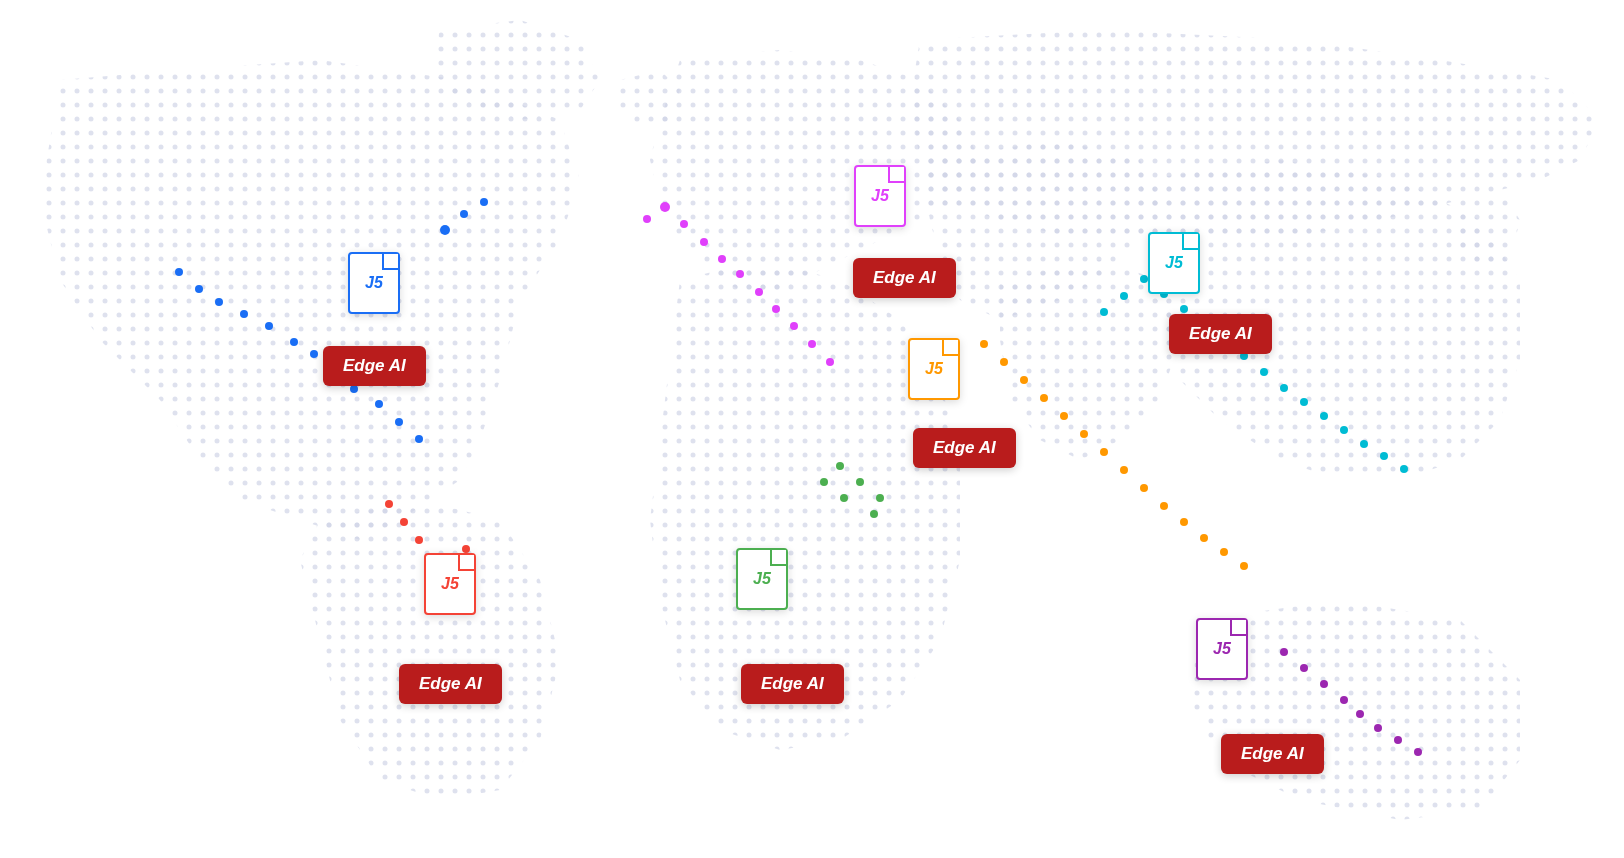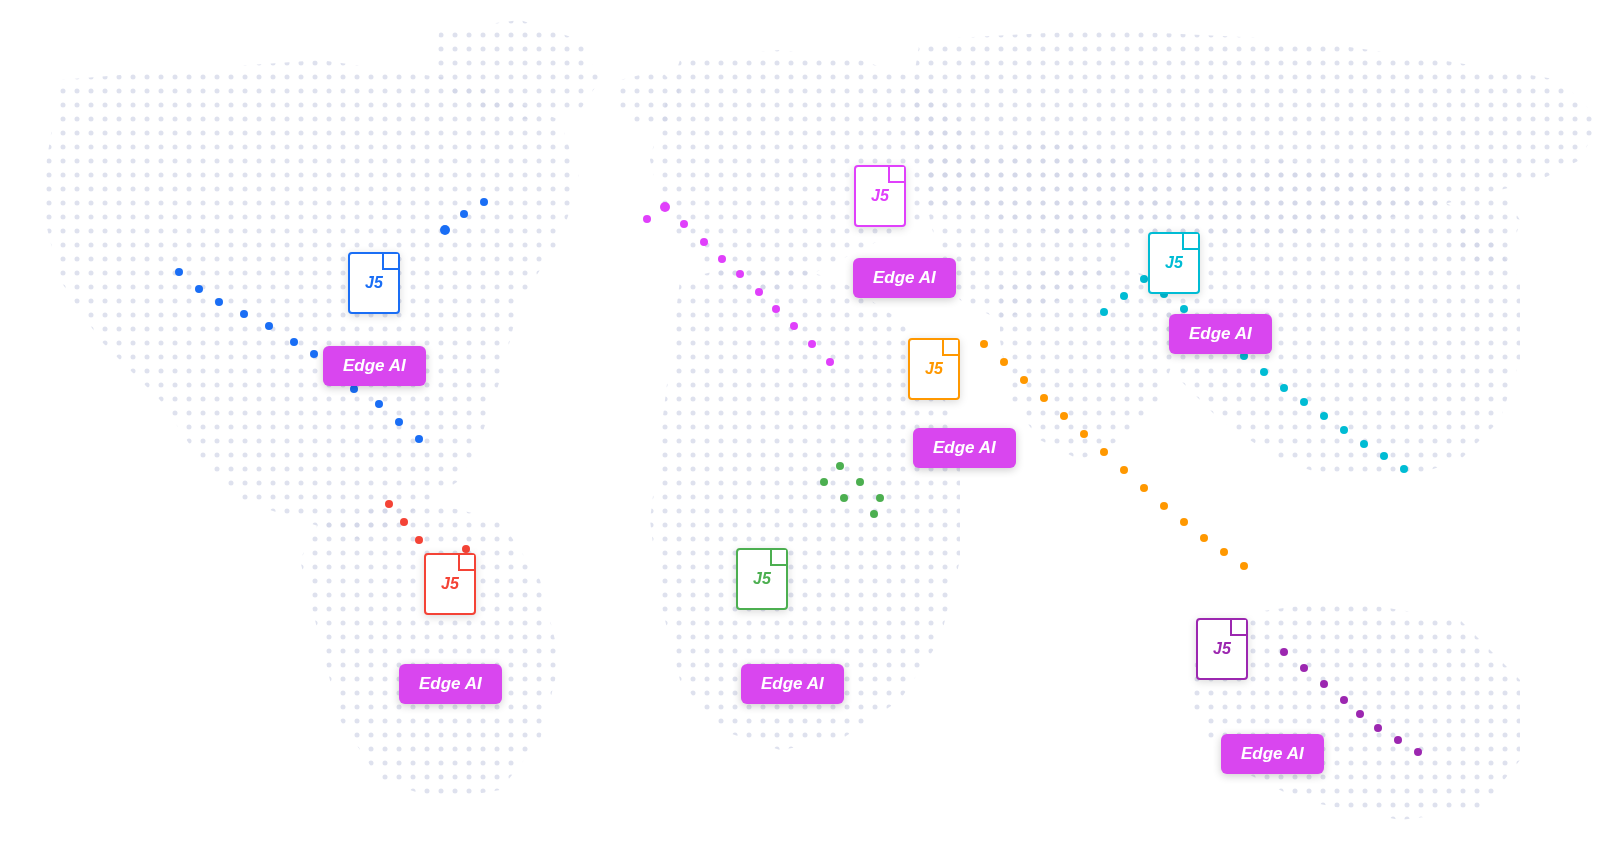--- a/index.html
+++ b/index.html
@@ -62,21 +62,21 @@
     .js-icon-red { color: #f44336; border: 2px solid #f44336; }
     .js-icon-red::before { border-color: #f44336; }
     .js-icon-green { color: #4caf50; border: 2px solid #4caf50; }
     .js-icon-green::before { border-color: #4caf50; }
     .js-icon-purple { color: #9c27b0; border: 2px solid #9c27b0; }
     .js-icon-purple::before { border-color: #9c27b0; }
 
     
     .edge-ai-badge {
       position: absolute;
-      background: #d946ef;
+      background: #b91c1c;
       color: white;
       padding: 10px 20px;
       border-radius: 6px;
       font-size: 17px;
       font-weight: 600;
       font-style: italic;
       z-index: 10;
       white-space: nowrap;
       box-shadow: 0 2px 8px rgba(0,0,0,0.2);
     }

